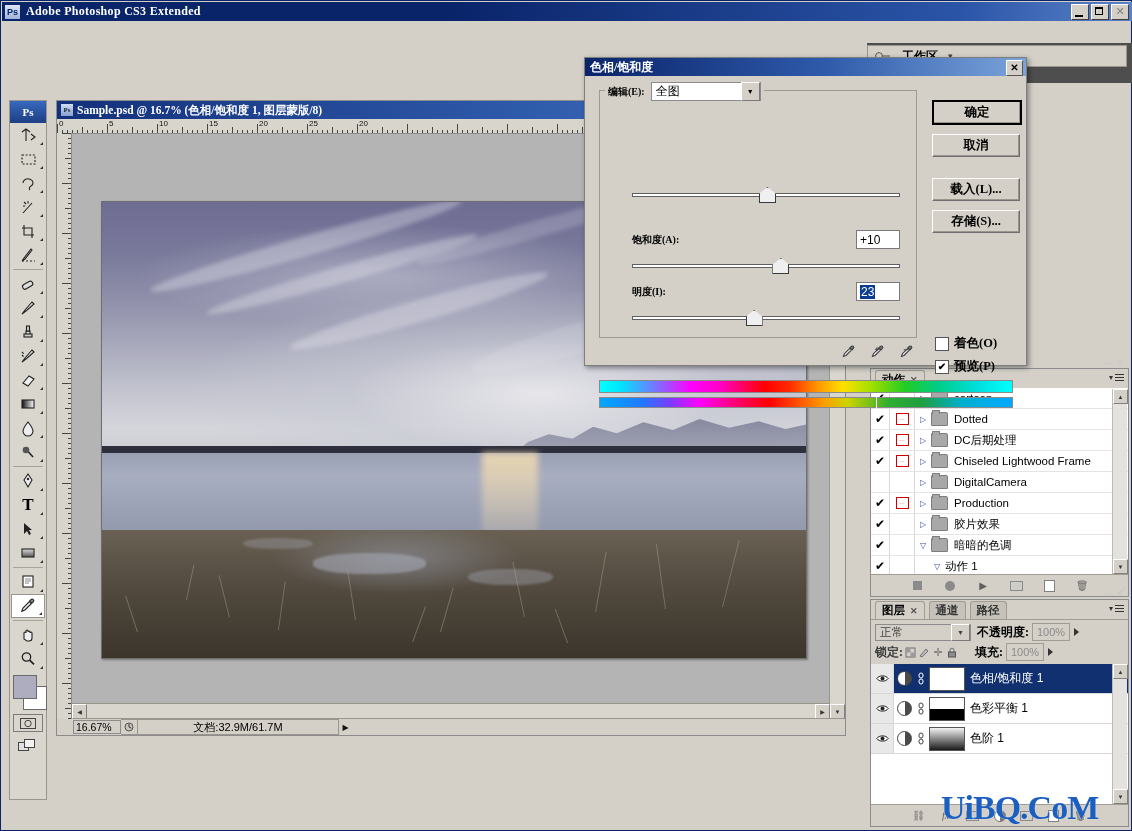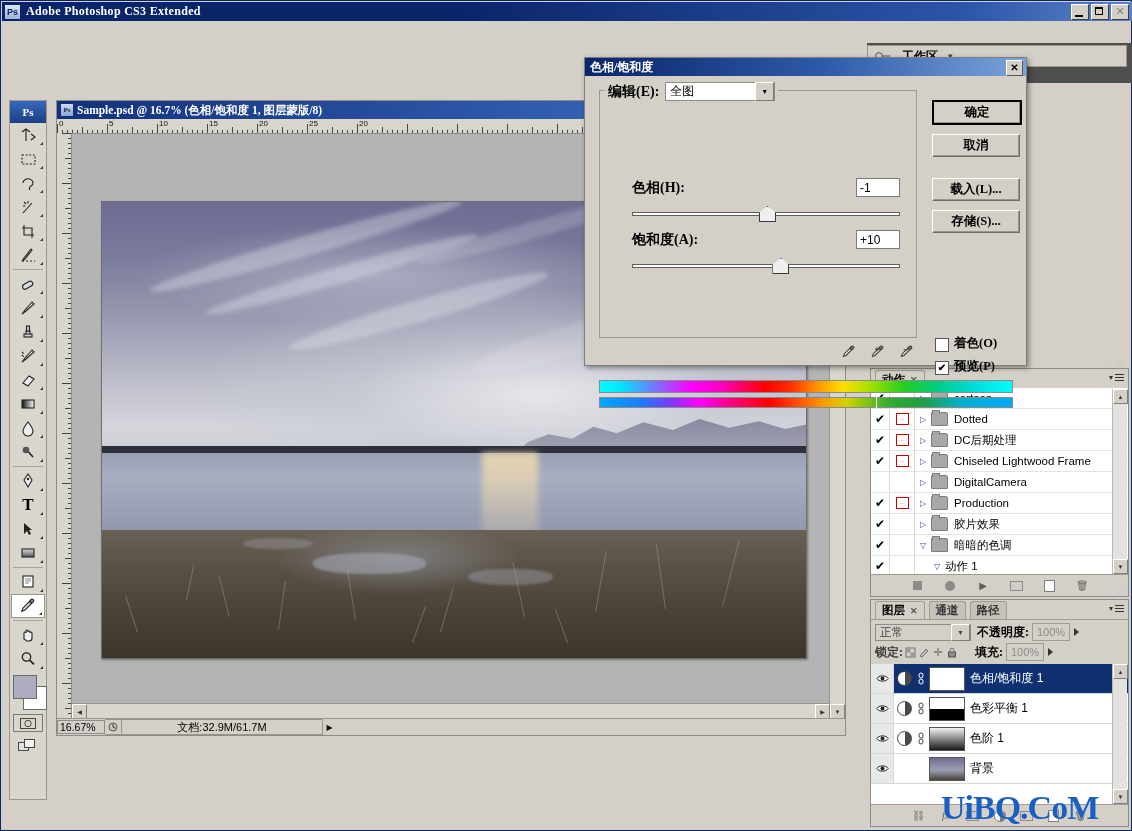--- a/index.html
+++ b/index.html
@@ -111,21 +111,21 @@
   .sunpath{position:absolute;left:54%;top:55%;width:8%;height:19%;
       background:linear-gradient(to bottom,rgba(236,216,178,.95),rgba(210,196,170,.25));
       filter:blur(3px);}
   .ground{position:absolute;left:0;top:72%;width:100%;height:28%;
       background:
         radial-gradient(ellipse 25% 40% at 42% 22%, rgba(150,156,170,.55) 0%, rgba(120,118,112,0) 70%),
         linear-gradient(to bottom,#6a6154 0%,#5a5146 30%,#4a4338 62%,#3b352c 100%);}
   .grass{position:absolute;background:rgba(176,162,130,.45);transform-origin:bottom;}
   .wet{position:absolute;background:rgba(168,172,184,.55);border-radius:45%;filter:blur(1px);}
 
-  .doc-status{position:absolute;left:0;bottom:0;height:16px;right:0;background:#d4d0c8;
+  .doc-status{position:absolute;left:16px;bottom:0;height:16px;right:0;background:#d4d0c8;
       border-top:1px solid #9a968e;display:flex;align-items:center;font-size:11px;}
   .zoomfield{width:48px;height:14px;border:1px solid #8c8c8c;background:#d4d0c8;
       font-size:10.5px;display:flex;align-items:center;padding-left:2px;box-sizing:border-box;}
   .statbox{flex:0 0 200px;height:14px;border:1px solid #9a968e;border-left:none;
       background:#d4d0c8;display:flex;align-items:center;justify-content:center;font-size:11px;}
   .vsb{position:absolute;right:0;top:32px;bottom:16px;width:15px;background:#d9d6ce;
       border-left:1px solid #9a968e;}
   .hsb{position:absolute;left:15px;right:15px;bottom:16px;height:15px;background:#d9d6ce;
       border-top:1px solid #9a968e;}
   .sb-btn{width:13px;height:13px;background:#d4d0c8;border:1px solid #fff;
@@ -203,39 +203,39 @@
       box-shadow:2px 2px 5px rgba(0,0,0,.4);}
   .dlg-tb{height:18px;background:linear-gradient(to right,#0a246a,#2f5bab 55%,#7ba4da 100%);
       display:flex;align-items:center;padding-left:5px;color:#fff;font-size:12px;font-weight:bold;
       font-family:"Liberation Serif","DejaVu Serif",serif;}
   .dlg-x{position:absolute;right:3px;top:2px;width:15px;height:14px;background:#d4d0c8;
       border:1px solid #fff;border-right-color:#555;border-bottom-color:#555;font-size:10px;
       text-align:center;line-height:13px;font-weight:bold;color:#000;}
   .group{position:absolute;left:14px;top:32px;width:316px;height:246px;
       border:1px solid #9e9a92;border-top-color:#9e9a92;}
   .grp-lbl-row{position:absolute;left:20px;top:24px;display:flex;align-items:center;}
-  .dlg-lbl{font-size:14px;font-family:"Liberation Serif","DejaVu Serif",serif;font-weight:bold;}
+  .dlg-lbl{font-size:10px;font-family:"Liberation Serif","DejaVu Serif",serif;font-weight:bold;}
   .edit-combo{width:110px;height:19px;border:1px solid #8c8c8c;background:#fff;
       display:flex;align-items:center;justify-content:space-between;font-size:12px;
       padding-left:4px;box-sizing:border-box;margin-left:6px;}
   .edit-combo .cbtn{width:17px;height:17px;background:#d4d0c8;border:1px solid #fff;
       border-right-color:#7a7a7a;border-bottom-color:#7a7a7a;display:flex;align-items:center;
       justify-content:center;font-size:7px;}
   .field{width:44px;height:19px;border:1px solid #7a7a7a;background:#fff;font-size:12px;
       display:flex;align-items:center;padding-left:3px;box-sizing:border-box;}
   .field.hl{background:#fff;}
   .field.hl span{background:#0a3d91;color:#fff;padding:0 1px;}
   .slider{position:relative;height:14px;}
   .s-track{position:absolute;left:0;top:5px;width:100%;height:4px;background:#fff;
       border:1px solid #5f5f5f;box-sizing:border-box;}
   .s-thumb{position:absolute;top:-1px;width:15px;height:14px;background:#efefef;
       border:1px solid #3a3a3a;
       clip-path:polygon(50% 0%,100% 42%,100% 100%,0% 100%,0% 42%);}
   .picker{width:15px;height:15px;position:relative;}
-  .cb-row{display:flex;align-items:flex-end;font-size:12.5px;
+  .cb-row{display:flex;align-items:center;font-size:12.5px;
       font-family:"Liberation Serif","DejaVu Serif",serif;font-weight:bold;}
   .cbx{width:12px;height:12px;border:1px solid #555;background:#fff;margin-right:5px;
       font-size:10px;line-height:11px;text-align:center;color:#000;}
   .dbtn{width:86px;height:21px;background:#d4d0c8;border:1px solid #fff;
       border-right-color:#6e6e6e;border-bottom-color:#6e6e6e;font-size:12.5px;
       display:flex;align-items:center;justify-content:center;
       font-family:"Liberation Serif","DejaVu Serif",serif;font-weight:bold;
       box-shadow:inset -1px -1px 0 #9a968e;}
   .dbtn.def{border:2px solid #000;}
   .spectrum{height:11px;border:1px solid #8a8a8a;
@@ -1291,32 +1291,20 @@
           </span>
           <span class="linkic">
             <svg width="8" height="13" viewBox="0 0 8 13">
               <rect x="2" y="1" width="4" height="5" rx="2" fill="none" stroke="#444"></rect>
               <rect x="2" y="7" width="4" height="5" rx="2" fill="none" stroke="#444"></rect>
             </svg>
           </span>
           <span class="thumb" style="background:linear-gradient(to bottom,#f2f2f2,#1a1a1a)"></span>
           <span>色阶 1</span>
         </div>
-        <div class="lay-item">
-          <span class="eye">
-            <svg width="13" height="9" viewBox="0 0 13 9">
-              <path d="M0.8 4.5 C3 1 10 1 12.2 4.5 C10 8 3 8 0.8 4.5z" fill="#fff" stroke="#222"></path>
-              <circle cx="6.5" cy="4.5" r="2" fill="#222"></circle>
-            </svg>
-          </span>
-          <span class="adjic"></span>
-          <span class="linkic"></span>
-          <span class="thumb" style="background:linear-gradient(to bottom,#6e6c92,#9aa0b4 55%,#4a4338)"></span>
-          <span>背景</span>
-        </div>
       </div>
     <div style="position:absolute;right:1px;top:64px;width:14px;bottom:22px;background:#e4e2de;border-left:1px solid #bdbab3">
       <div class="sb-btn">▲</div>
       <div style="position:absolute;bottom:0">
           <div class="sb-btn">▼</div>
         </div>
     </div>
     <div class="lay-btns">
       <span class="abtn">⛓</span>
       <span class="abtn" style="font-style:italic;font-family:'Liberation Serif',serif">fx</span>
@@ -1347,41 +1335,49 @@
     <div class="group"></div>
     <div class="grp-lbl-row" style="background:#d4d0c8;padding:0 3px;">
       <span class="dlg-lbl">编辑(E):</span>
       <div class="edit-combo">
         <span>全图</span>
         <span class="cbtn">▼</span>
       </div>
     </div>
 
     <div style="position:absolute;left:47px;top:120px;width:268px;">
-      <div style="display:flex;align-items:center;justify-content:space-between;">
-        <span class="dlg-lbl">色相(H):</span>
-        <div class="field">-1</div>
-      </div>
       <div class="slider" style="margin-top:10px;">
         <div class="s-track"></div>
         <div class="s-thumb" style="left:calc(50% - 7px)"></div>
       </div>
     </div>
 
     <div style="position:absolute;left:47px;top:172px;width:268px;">
       <div style="display:flex;align-items:center;justify-content:space-between;">
         <span class="dlg-lbl">饱和度(A):</span>
         <div class="field">+10</div>
       </div>
       <div class="slider" style="margin-top:10px;">
         <div class="s-track"></div>
         <div class="s-thumb" style="left:calc(55% - 7px)"></div>
       </div>
     </div>
 
+    <div style="position:absolute;left:47px;top:224px;width:268px;">
+      <div style="display:flex;align-items:center;justify-content:space-between;">
+        <span class="dlg-lbl">明度(I):</span>
+        <div class="field hl">
+          <span>23</span>
+        </div>
+      </div>
+      <div class="slider" style="margin-top:10px;">
+        <div class="s-track"></div>
+        <div class="s-thumb" style="left:calc(45% - 7px)"></div>
+      </div>
+    </div>
 
     <div style="position:absolute;left:347px;top:42px;display:flex;flex-direction:column;gap:9px;" id="dlgbtns">
         <div class="dbtn def">确定</div>
         <div class="dbtn">取消</div>
         <div class="dbtn" style="margin-top: 12px;">载入(L)...</div>
         <div class="dbtn">存储(S)...</div>
       </div>
 
     <div style="position:absolute;left:256px;top:286px;display:flex;gap:14px;">
       <span class="picker">

